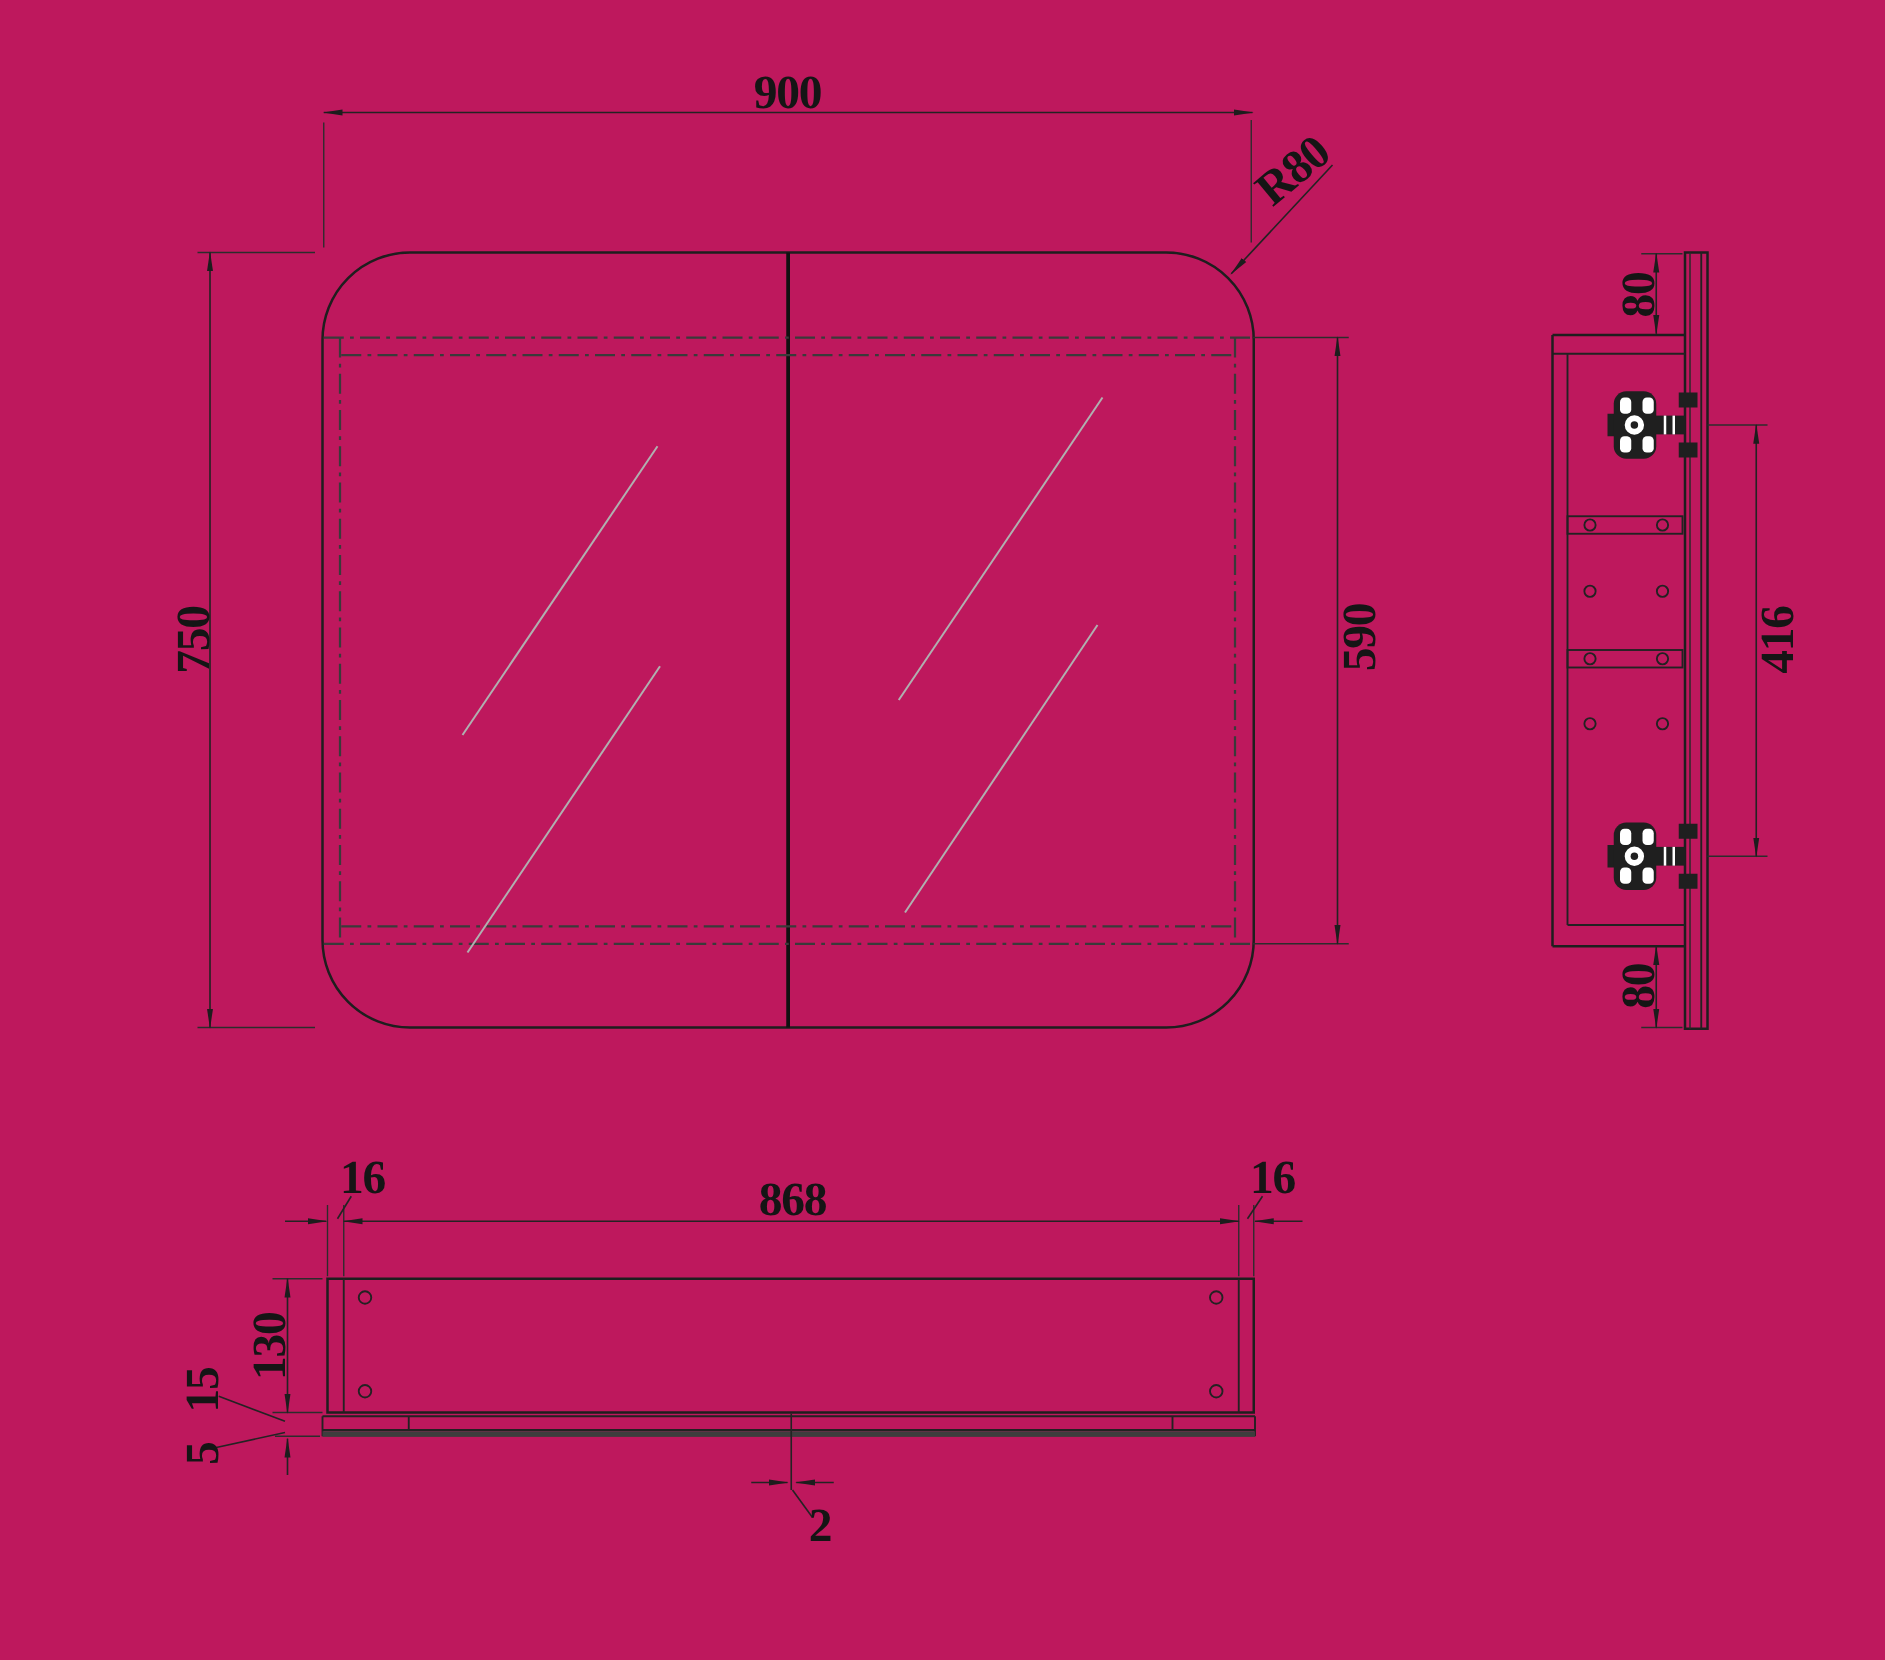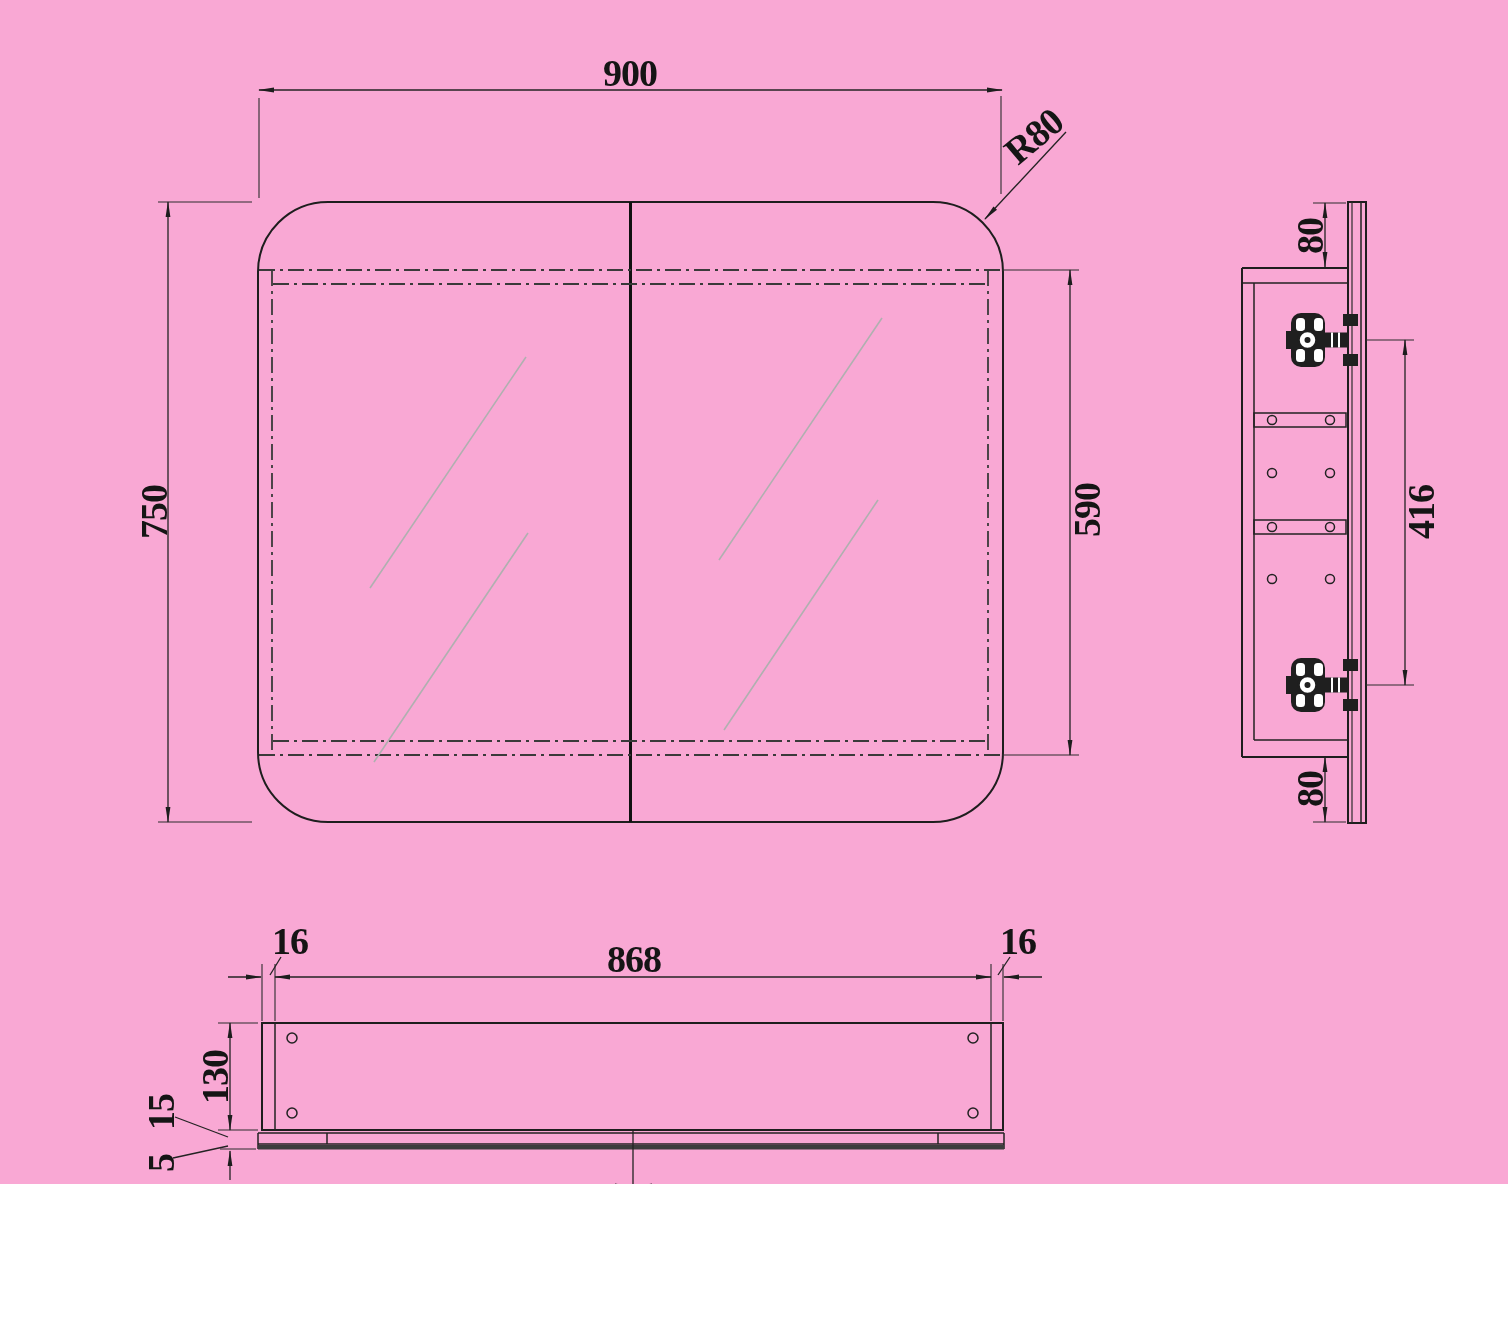--- a/index.html
+++ b/index.html
@@ -1,16 +1,16 @@
 <!DOCTYPE html>
 <html><head>
 <meta charset="utf-8">
 <style>
   html,body{margin:0;padding:0;background:#ffffff;}
-  .stage{width:1508px;height:1184px;background:#f9a8d4;position:relative;overflow:hidden;}
+  .stage{width:1508px;height:1328px;background:#be185d;position:relative;overflow:hidden;}
   svg{display:block;}
   text{font-family:"Liberation Serif","DejaVu Serif",serif;font-weight:700;font-size:38px;fill:#151515;letter-spacing:-1px;}
   .outline{stroke:#1e1e1e;stroke-width:2;fill:none;}
   .thin{stroke:#2a2a2a;stroke-width:1.2;fill:none;}
   .med{stroke:#222;stroke-width:1.5;fill:none;}
   .divider{stroke:#111;stroke-width:3;}
   .hidden-line{stroke:#3a3a3a;stroke-width:1.8;fill:none;stroke-dasharray:16 5 3 5;}
   .glass{stroke:#b0b0b0;stroke-width:1.6;}
   .dim{stroke:#232323;stroke-width:1.3;fill:none;}
   .ext{stroke:#2c2c2c;stroke-width:1.1;fill:none;}

